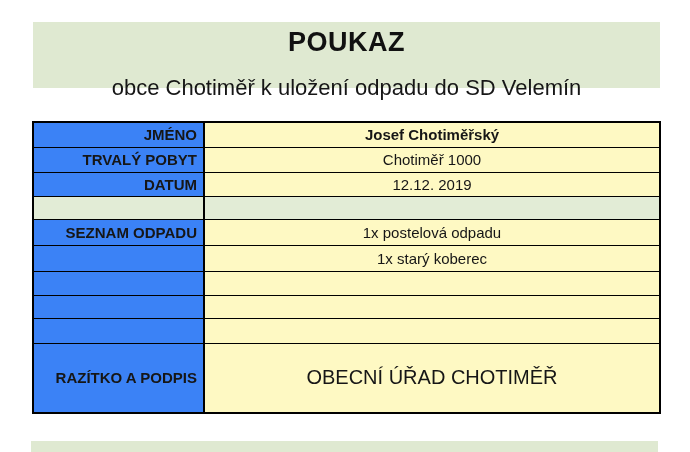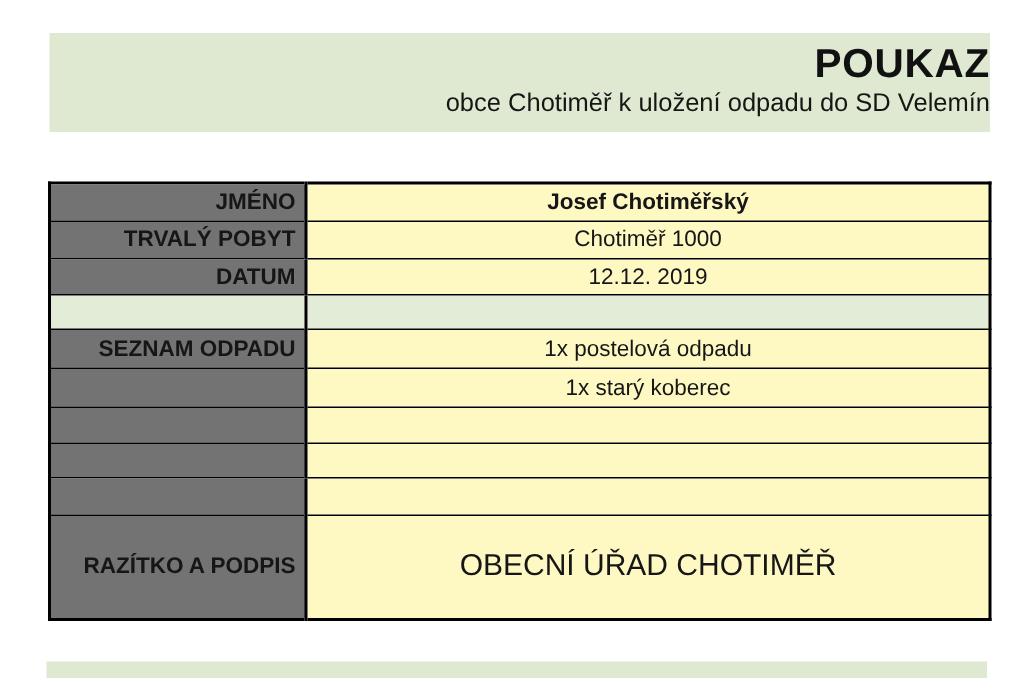--- a/index.html
+++ b/index.html
@@ -2,42 +2,42 @@
 <html><head>
 <meta charset="utf-8">
 <style>
   * { margin: 0; padding: 0; box-sizing: border-box; }
   html, body { width: 690px; height: 452px; background: #ffffff; overflow: hidden; }
   body { font-family: "Liberation Sans", "DejaVu Sans", sans-serif; color: #161616; position: relative; }
 
   
   .banner {
     position: absolute; left: 33px; top: 22px; width: 627px; height: 66px;
-    background: #dfe9d1; text-align: right;
+    background: #dfe9d1; text-align: center;
   }
   .banner .title {
     display: block; margin-top: 5px; font-size: 27px; font-weight: bold;
     letter-spacing: 0.5px; color: #111;
   }
   .banner .subtitle {
-    display: block; margin-top: 1px; font-size: 17px; color: #161616;
+    display: block; margin-top: 17px; font-size: 22px; color: #161616;
   }
 
   
   .voucher-table {
     position: absolute; left: 32px; top: 121px; width: 629px;
     border-collapse: collapse; table-layout: fixed;
   }
   .voucher-table td {
     border: 1px solid #000; font-size: 15px; overflow: hidden;
     padding: 0 6px; vertical-align: middle;
   }
   .voucher-table { border: 2px solid #000; }
   td.label {
-    width: 171px; background: #737373; font-weight: bold; text-align: right;
+    width: 171px; background: #3b82f6; font-weight: bold; text-align: right;
     border-right: 2px solid #000;
   }
   td.value { text-align: center; background: #fef9c3; }
   td.value.bold { font-weight: bold; }
   tr.separator td { background: #e2ecd6; }
   tr.r0 { height: 25px; }
   tr.r1 { height: 25px; }
   tr.r2 { height: 24px; }
   tr.r3 { height: 23px; }
   tr.r4 { height: 26px; margin-left: 48px; }

